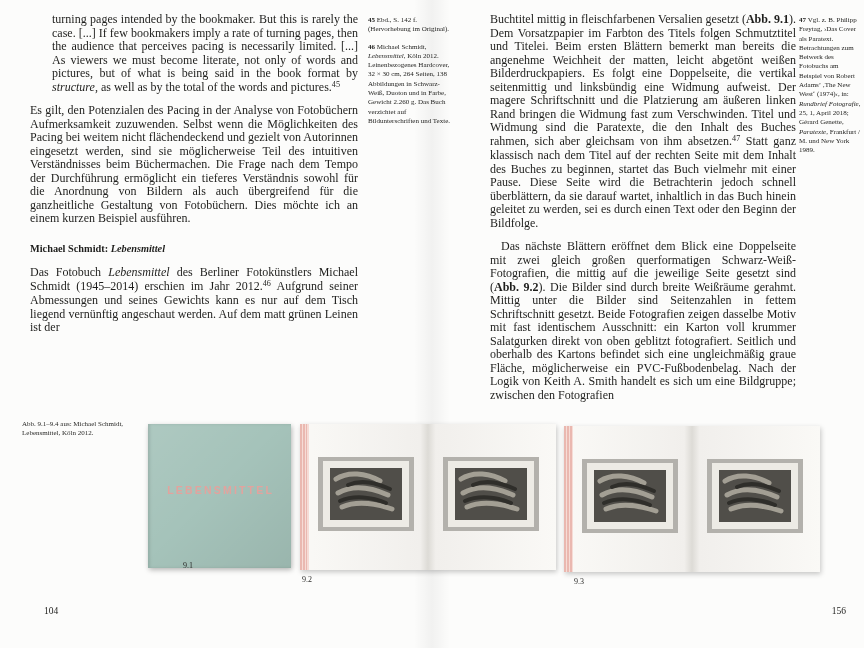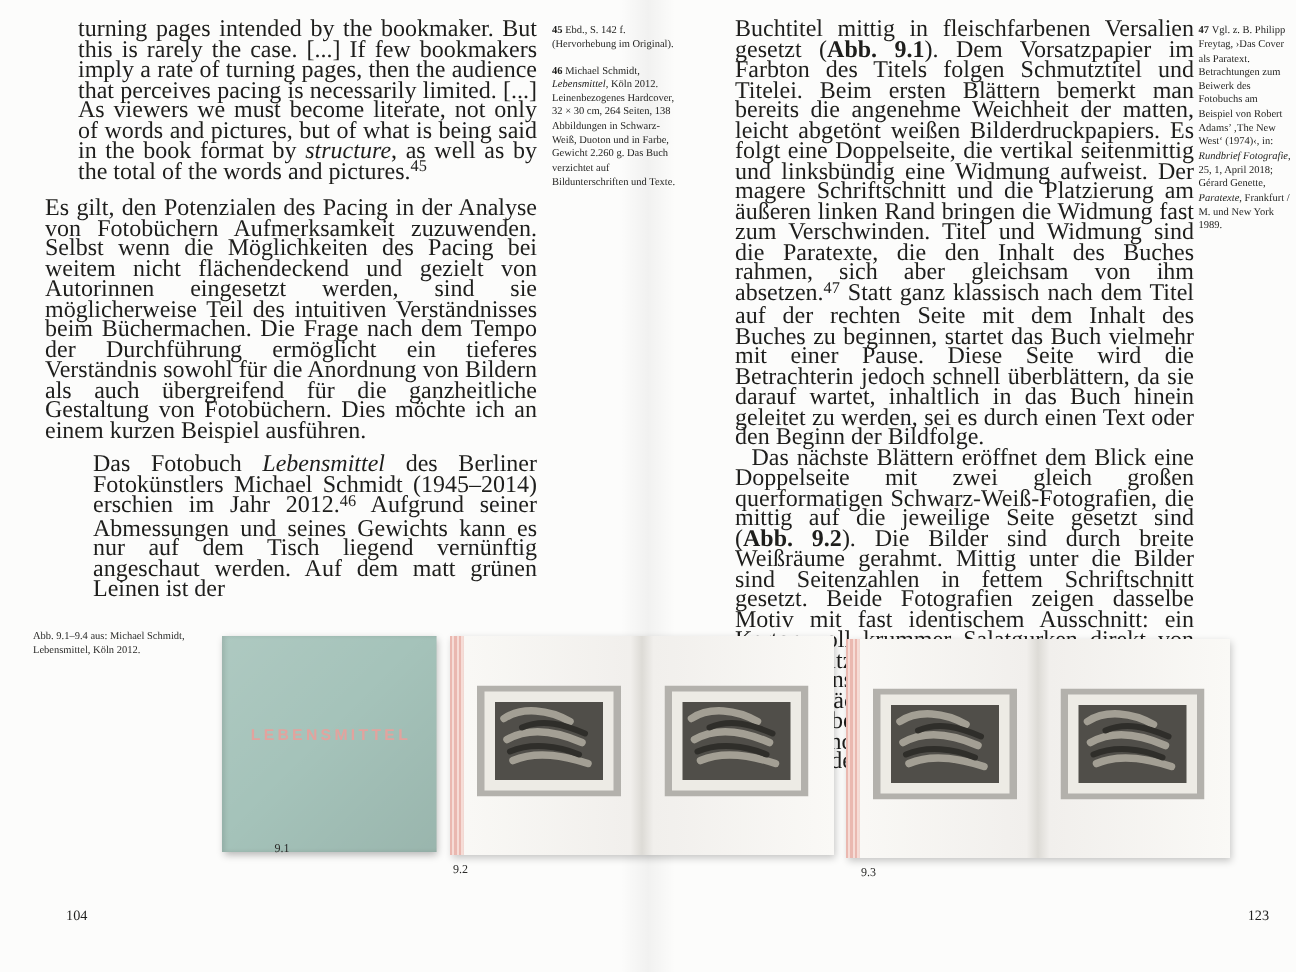--- a/index.html
+++ b/index.html
@@ -11,26 +11,26 @@
     color:#1e1e1c;
     overflow:hidden;
   }
   .gutter-shadow{
     position:absolute;left:414px;top:0;width:36px;height:648px;
     background:linear-gradient(90deg,rgba(0,0,0,0) 0%,rgba(0,0,0,0.045) 50%,rgba(0,0,0,0) 100%);
     pointer-events:none;
   }
   .main-col{position:absolute;}
   .para,.quote{
-    font-size:16px;line-height:13.5px;text-align:justify;
+    font-size:12px;line-height:13.5px;text-align:justify;
     margin:0 0 9px 0;hyphens:auto;-webkit-hyphens:auto;
   }
   .quote{margin-left:22px;}
-  .para.last{margin-bottom:0;margin-left:32px;}
-  .para.indent{text-indent:11px;margin-top:0;margin-bottom:0;}
+  .para.last{margin-bottom:0;}
+  .para.indent{text-indent:11px;margin-top:10px;margin-bottom:0;}
   .heading{
     font-size:10.3px;line-height:13.5px;margin:16px 0 11px 0;
   }
   .notes-col{position:absolute;}
   .note{
     font-size:7px;line-height:9.3px;text-align:left;
     margin:0 0 8px 0;
   }
   .seg-b{font-weight:bold;}
   .seg-i{font-style:italic;}
@@ -78,20 +78,21 @@
 <body>
 
 <div id="scan">
 
   <div class="gutter-shadow"></div>
 
   <section>
     <div class="main-col" style="left:30px;top:13px;width:328px;">
       <p class="quote"><span>turning pages intended by the bookmaker. But this is rarely the case. [...] If few bookmakers imply a rate of turning pages, then the audience that perceives pacing is necessarily limited. [...] As viewers we must become literate, not only of words and pictures, but of what is being said in the book format by </span><span class="seg-i">structure</span><span>, as well as by the total of the words and pictures.</span><span class="seg-sup">45</span></p>
       <p class="para"><span>Es gilt, den Potenzialen des Pacing in der Analyse von Fotobüchern Aufmerksamkeit zuzuwenden. Selbst wenn die Möglichkeiten des Pacing bei weitem nicht flächendeckend und gezielt von Autorinnen eingesetzt werden, sind sie möglicherweise Teil des intuitiven Verständnisses beim Büchermachen. Die Frage nach dem Tempo der Durchführung ermöglicht ein tieferes Verständnis sowohl für die Anordnung von Bildern als auch übergreifend für die ganzheitliche Gestaltung von Fotobüchern. Dies möchte ich an einem kurzen Beispiel ausführen.</span></p>
+      <h3 class="heading"><span class="seg-b">Michael Schmidt: </span><span class="seg-bi">Lebensmittel</span></h3>
       <p class="para last"><span>Das Fotobuch </span><span class="seg-i">Lebensmittel</span><span> des Berliner Fotokünstlers Michael Schmidt (1945–2014) erschien im Jahr 2012.</span><span class="seg-sup">46</span><span> Aufgrund seiner Abmessungen und seines Gewichts kann es nur auf dem Tisch liegend vernünftig angeschaut werden. Auf dem matt grünen Leinen ist der</span></p>
     </div>
 
     <aside class="notes-col" style="left:368px;top:16px;width:86px;">
       <p class="note"><span class="seg-b">45 </span><span>Ebd., S. 142 f. (Hervorhebung im Original).</span></p>
       <p class="note"><span class="seg-b">46 </span><span>Michael Schmidt, </span><span class="seg-i">Lebensmittel</span><span>, Köln 2012. Leinenbezogenes Hardcover, 32 × 30 cm, 264 Seiten, 138 Abbildungen in Schwarz-Weiß, Duoton und in Farbe, Gewicht 2.260 g. Das Buch verzichtet auf Bildunterschriften und Texte.</span></p>
     </aside>
 
     <div class="caption">Abb. 9.1–9.4 aus: Michael Schmidt, Lebensmittel, Köln 2012.</div>
 
@@ -101,21 +102,21 @@
   <section>
     <div class="main-col" style="left:490px;top:13px;width:306px;">
       <p class="para" style="margin-bottom:0;"><span>Buchtitel mittig in fleischfarbenen Versalien gesetzt (</span><span class="seg-b">Abb. 9.1</span><span>). Dem Vorsatzpapier im Farbton des Titels folgen Schmutztitel und Titelei. Beim ersten Blättern bemerkt man bereits die angenehme Weichheit der matten, leicht abgetönt weißen Bilderdruckpapiers. Es folgt eine Doppelseite, die vertikal seitenmittig und linksbündig eine Widmung aufweist. Der magere Schriftschnitt und die Platzierung am äußeren linken Rand bringen die Widmung fast zum Verschwinden. Titel und Widmung sind die Paratexte, die den Inhalt des Buches rahmen, sich aber gleichsam von ihm absetzen.</span><span class="seg-sup">47</span><span> Statt ganz klassisch nach dem Titel auf der rechten Seite mit dem Inhalt des Buches zu beginnen, startet das Buch vielmehr mit einer Pause. Diese Seite wird die Betrachterin jedoch schnell überblättern, da sie darauf wartet, inhaltlich in das Buch hinein geleitet zu werden, sei es durch einen Text oder den Beginn der Bildfolge.</span></p>
       <p class="para indent"><span>Das nächste Blättern eröffnet dem Blick eine Doppelseite mit zwei gleich großen querformatigen Schwarz-Weiß-Fotografien, die mittig auf die jeweilige Seite gesetzt sind (</span><span class="seg-b">Abb. 9.2</span><span>). Die Bilder sind durch breite Weißräume gerahmt. Mittig unter die Bilder sind Seitenzahlen in fettem Schriftschnitt gesetzt. Beide Fotografien zeigen dasselbe Motiv mit fast identischem Ausschnitt: ein Karton voll krummer Salatgurken direkt von oben geblitzt fotografiert. Seitlich und oberhalb des Kartons befindet sich eine ungleichmäßig graue Fläche, möglicherweise ein PVC-Fußbodenbelag. Nach der Logik von Keith A. Smith handelt es sich um eine Bildgruppe; zwischen den Fotografien</span></p>
     </div>
 
     <aside class="notes-col" style="left:799px;top:16px;width:63px;">
       <p class="note"><span class="seg-b">47 </span><span>Vgl. z. B. Philipp Freytag, ›Das Cover als Paratext. Betrachtungen zum Beiwerk des Fotobuchs am Beispiel von Robert Adams’ ‚The New West‘ (1974)‹, in: </span><span class="seg-i">Rundbrief Fotografie</span><span>, 25, 1, April 2018; Gérard Genette, </span><span class="seg-i">Paratexte</span><span>, Frankfurt / M. und New York 1989.</span></p>
     </aside>
 
-    <div class="pagenum" style="left:816px;top:606px;width:30px;text-align:right;">123</div>
+    <div class="pagenum" style="left:816px;top:606px;width:30px;text-align:right;">156</div>
   </section>
 
   <svg class="defs-hidden" aria-hidden="true">
     <symbol id="cuke-photo" viewBox="0 0 96 74">
       <rect width="96" height="74" fill="#b3b1ac"></rect>
       <rect x="5" y="4" width="86" height="66" fill="#edebe5"></rect>
       <rect x="12" y="11" width="72" height="52" fill="#504e49"></rect>
       <g fill="none" stroke="#a39f94" stroke-width="5" stroke-linecap="round">
         <path d="M18 22 C 30 14, 48 16, 62 24"></path>
         <path d="M20 36 C 34 28, 52 30, 70 38"></path>

